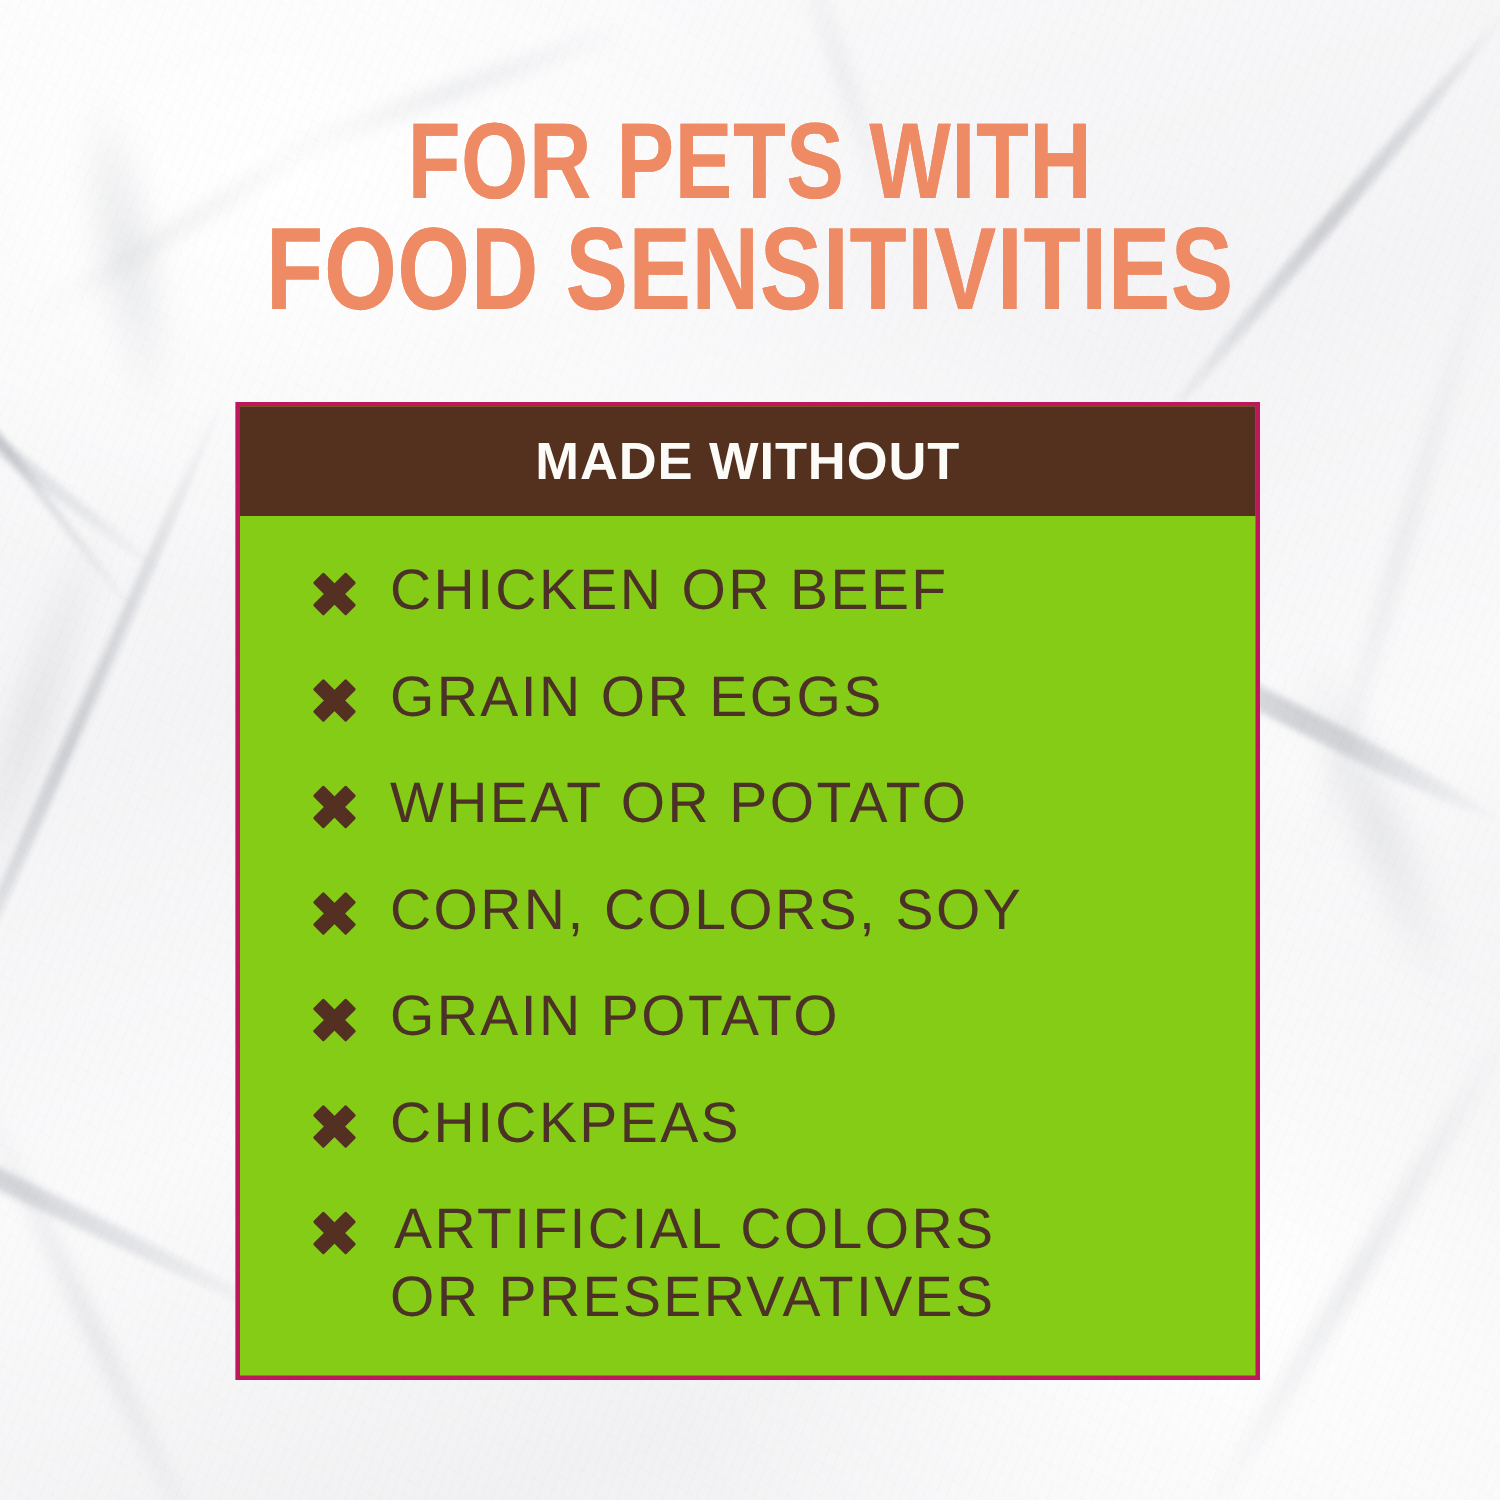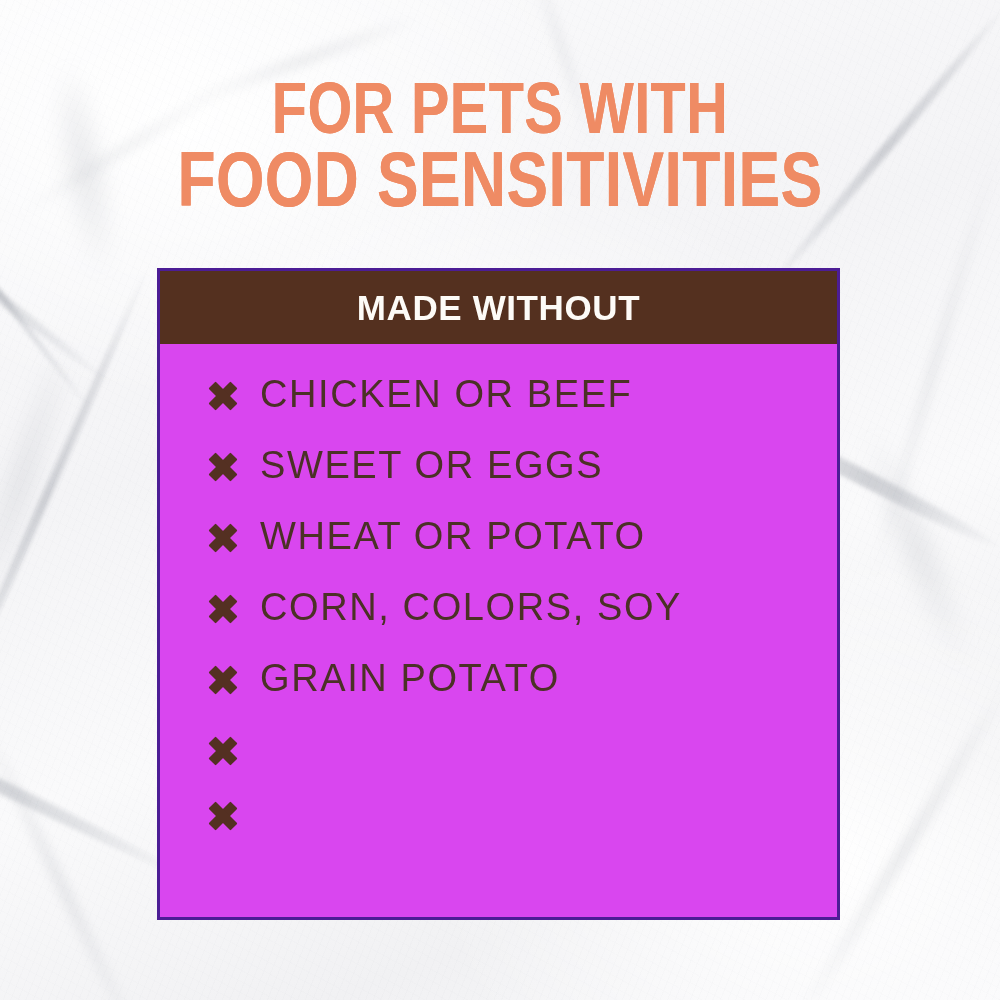--- a/index.html
+++ b/index.html
@@ -97,22 +97,22 @@
   .headline .hl-line.line2 { font-size: 78px; }
 
   
   .card {
     position: absolute;
     left: 157px;
     top: 268px;
     width: 683px;
     height: 652px;
     box-sizing: border-box;
-    border: 3px solid #4c1d95;
-    background: #d946ef;
+    border: 3px solid #be185d;
+    background: #84cc16;
   }
   .card-header {
     height: 73px;
     background: #54301f;
     display: flex;
     align-items: center;
     justify-content: center;
   }
   .card-header-title {
     color: #fdfbf7;
@@ -206,43 +206,46 @@
     <div class="card-body">
       <ul class="no-list">
 
         <li class="no-item">
           <span class="x-mark"></span>
           <span class="no-text">CHICKEN OR BEEF</span>
         </li>
 
         <li class="no-item">
           <span class="x-mark"></span>
-          <span class="no-text">SWEET OR EGGS</span>
+          <span class="no-text">GRAIN OR EGGS</span>
         </li>
 
         <li class="no-item">
           <span class="x-mark"></span>
           <span class="no-text">WHEAT OR POTATO</span>
         </li>
 
         <li class="no-item">
           <span class="x-mark"></span>
           <span class="no-text">CORN, COLORS, SOY</span>
         </li>
 
         <li class="no-item">
           <span class="x-mark"></span>
           <span class="no-text">GRAIN POTATO</span>
         </li>
 
         <li class="no-item">
           <span class="x-mark"></span>
-        </li>
-
-        <li class="no-item">
-          <span class="x-mark"></span>
+          <span class="no-text">CHICKPEAS</span>
+        </li>
+
+        <li class="no-item">
+          <span class="x-mark"></span>
+          <span class="no-text">ARTIFICIAL COLORS
+OR PRESERVATIVES</span>
         </li>
 
       </ul>
     </div>
   </div>
 
 </div>
 
 </body></html>

